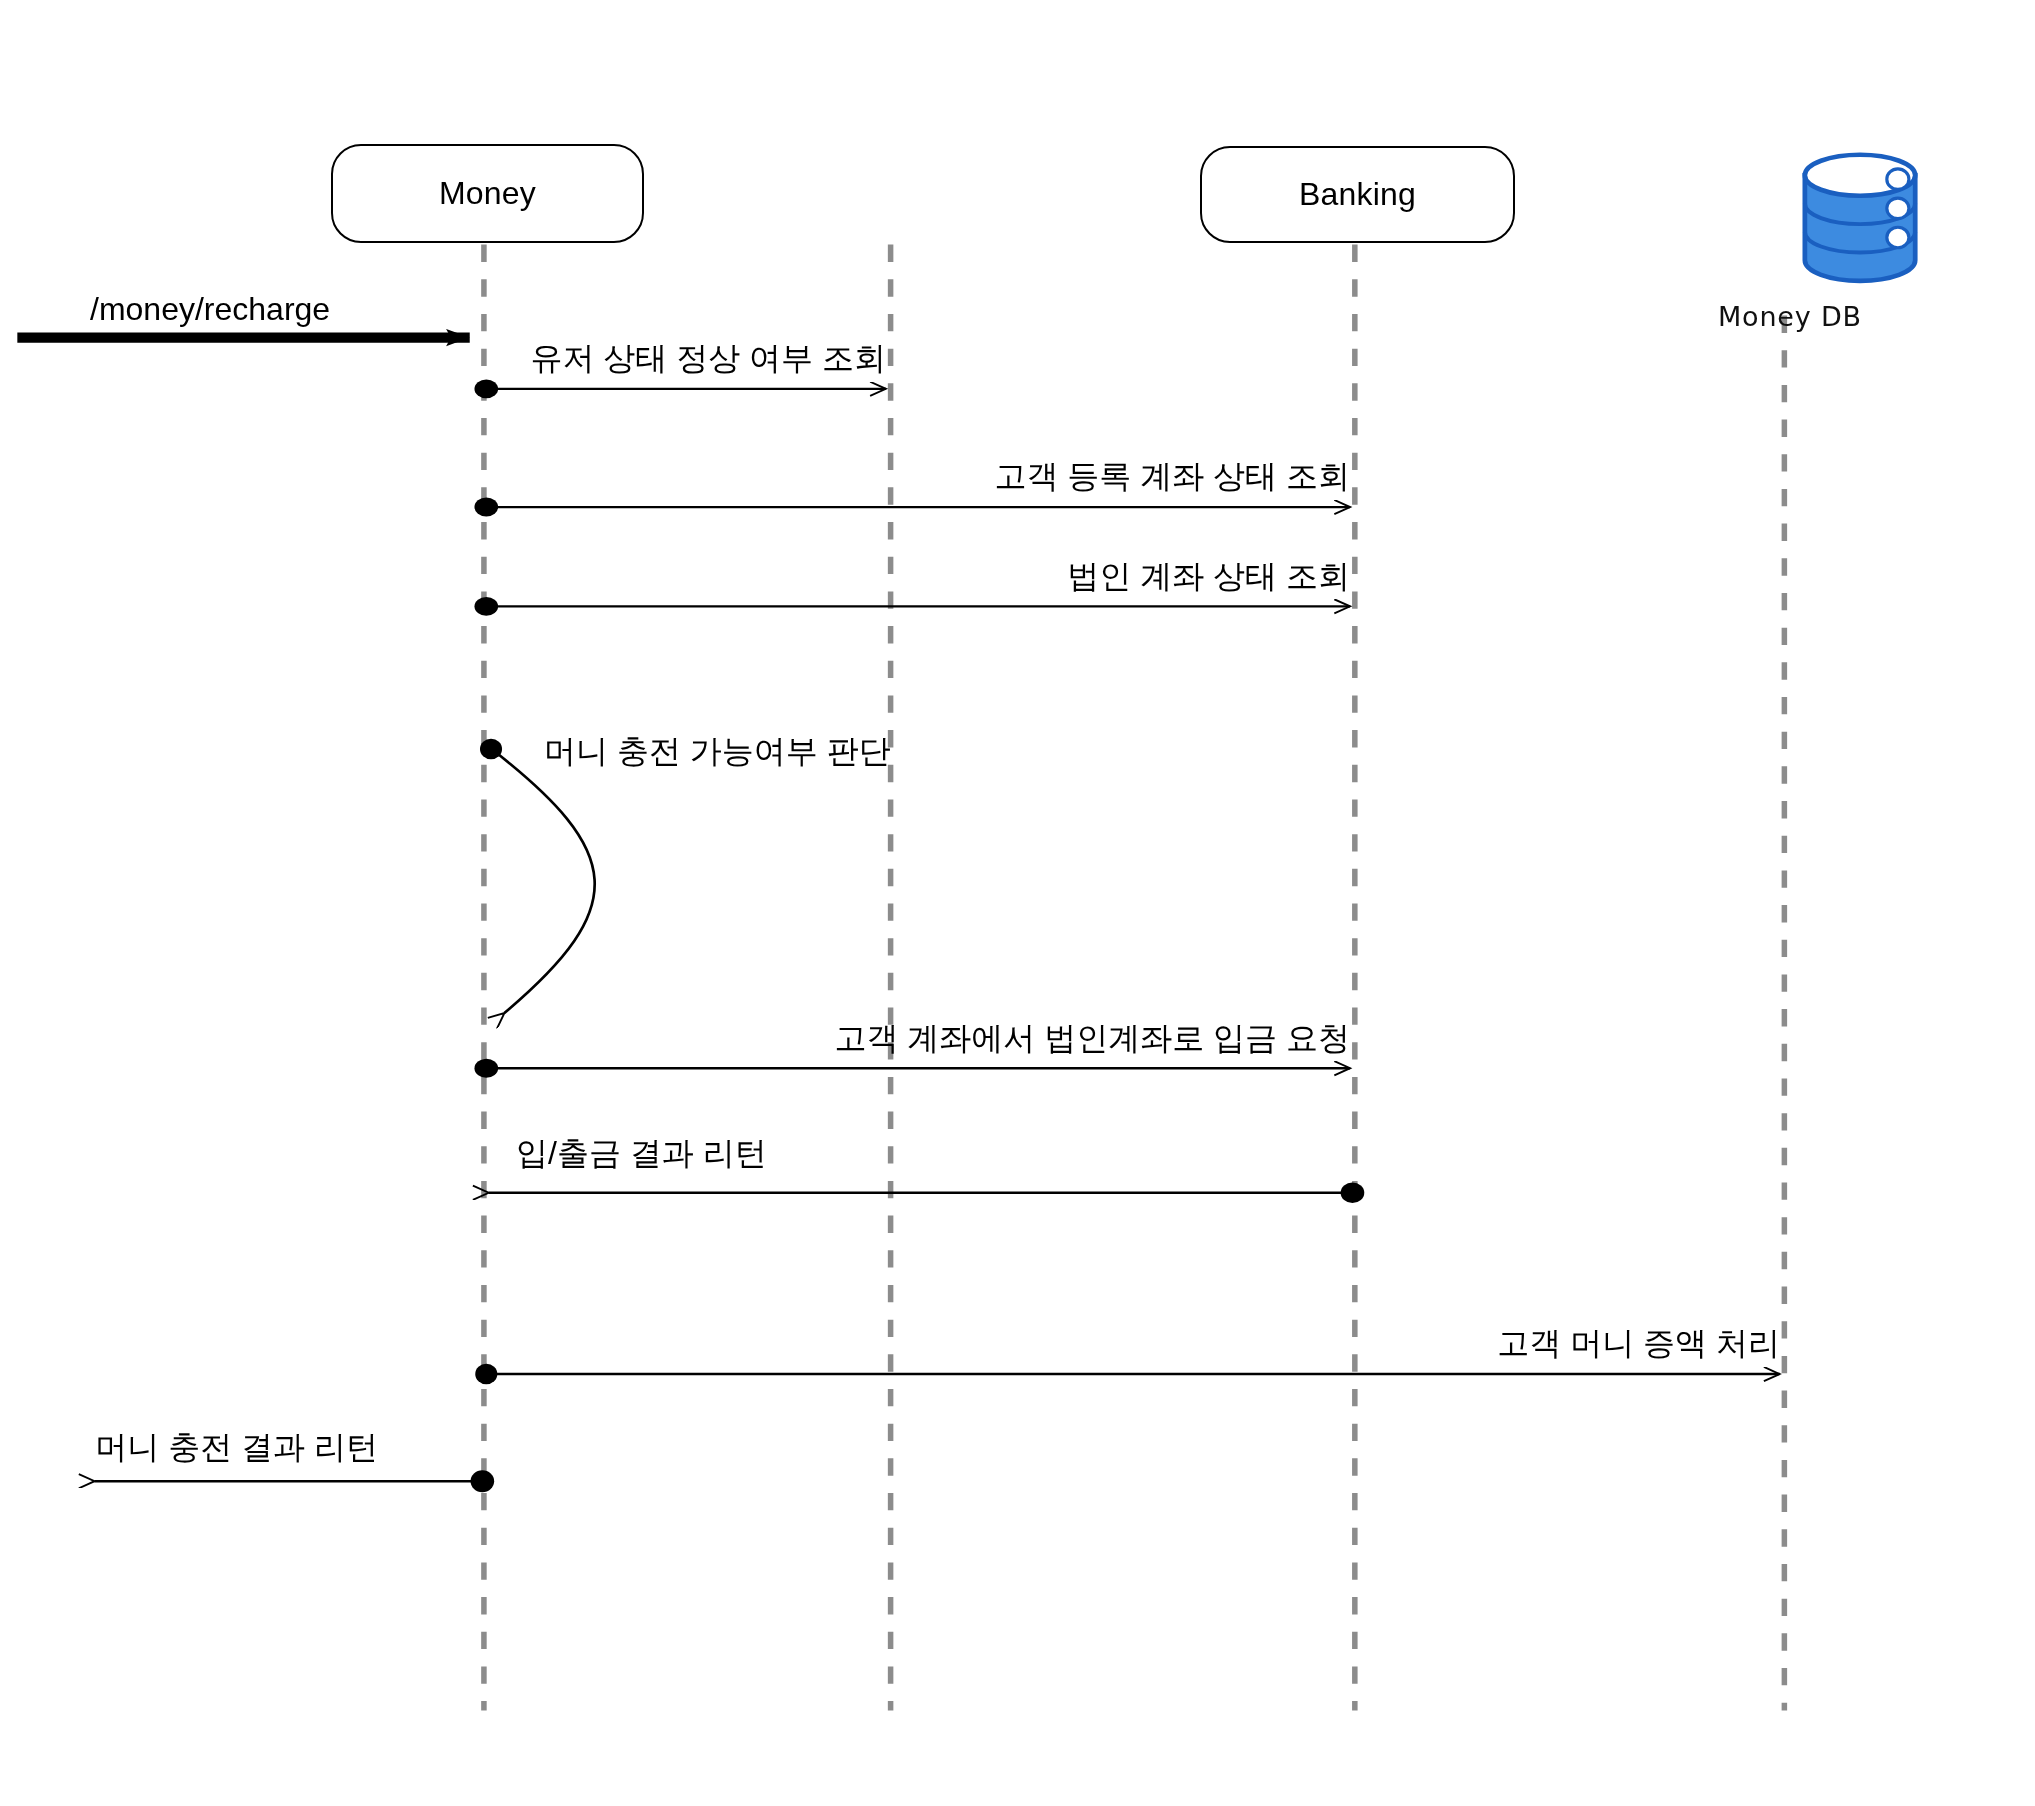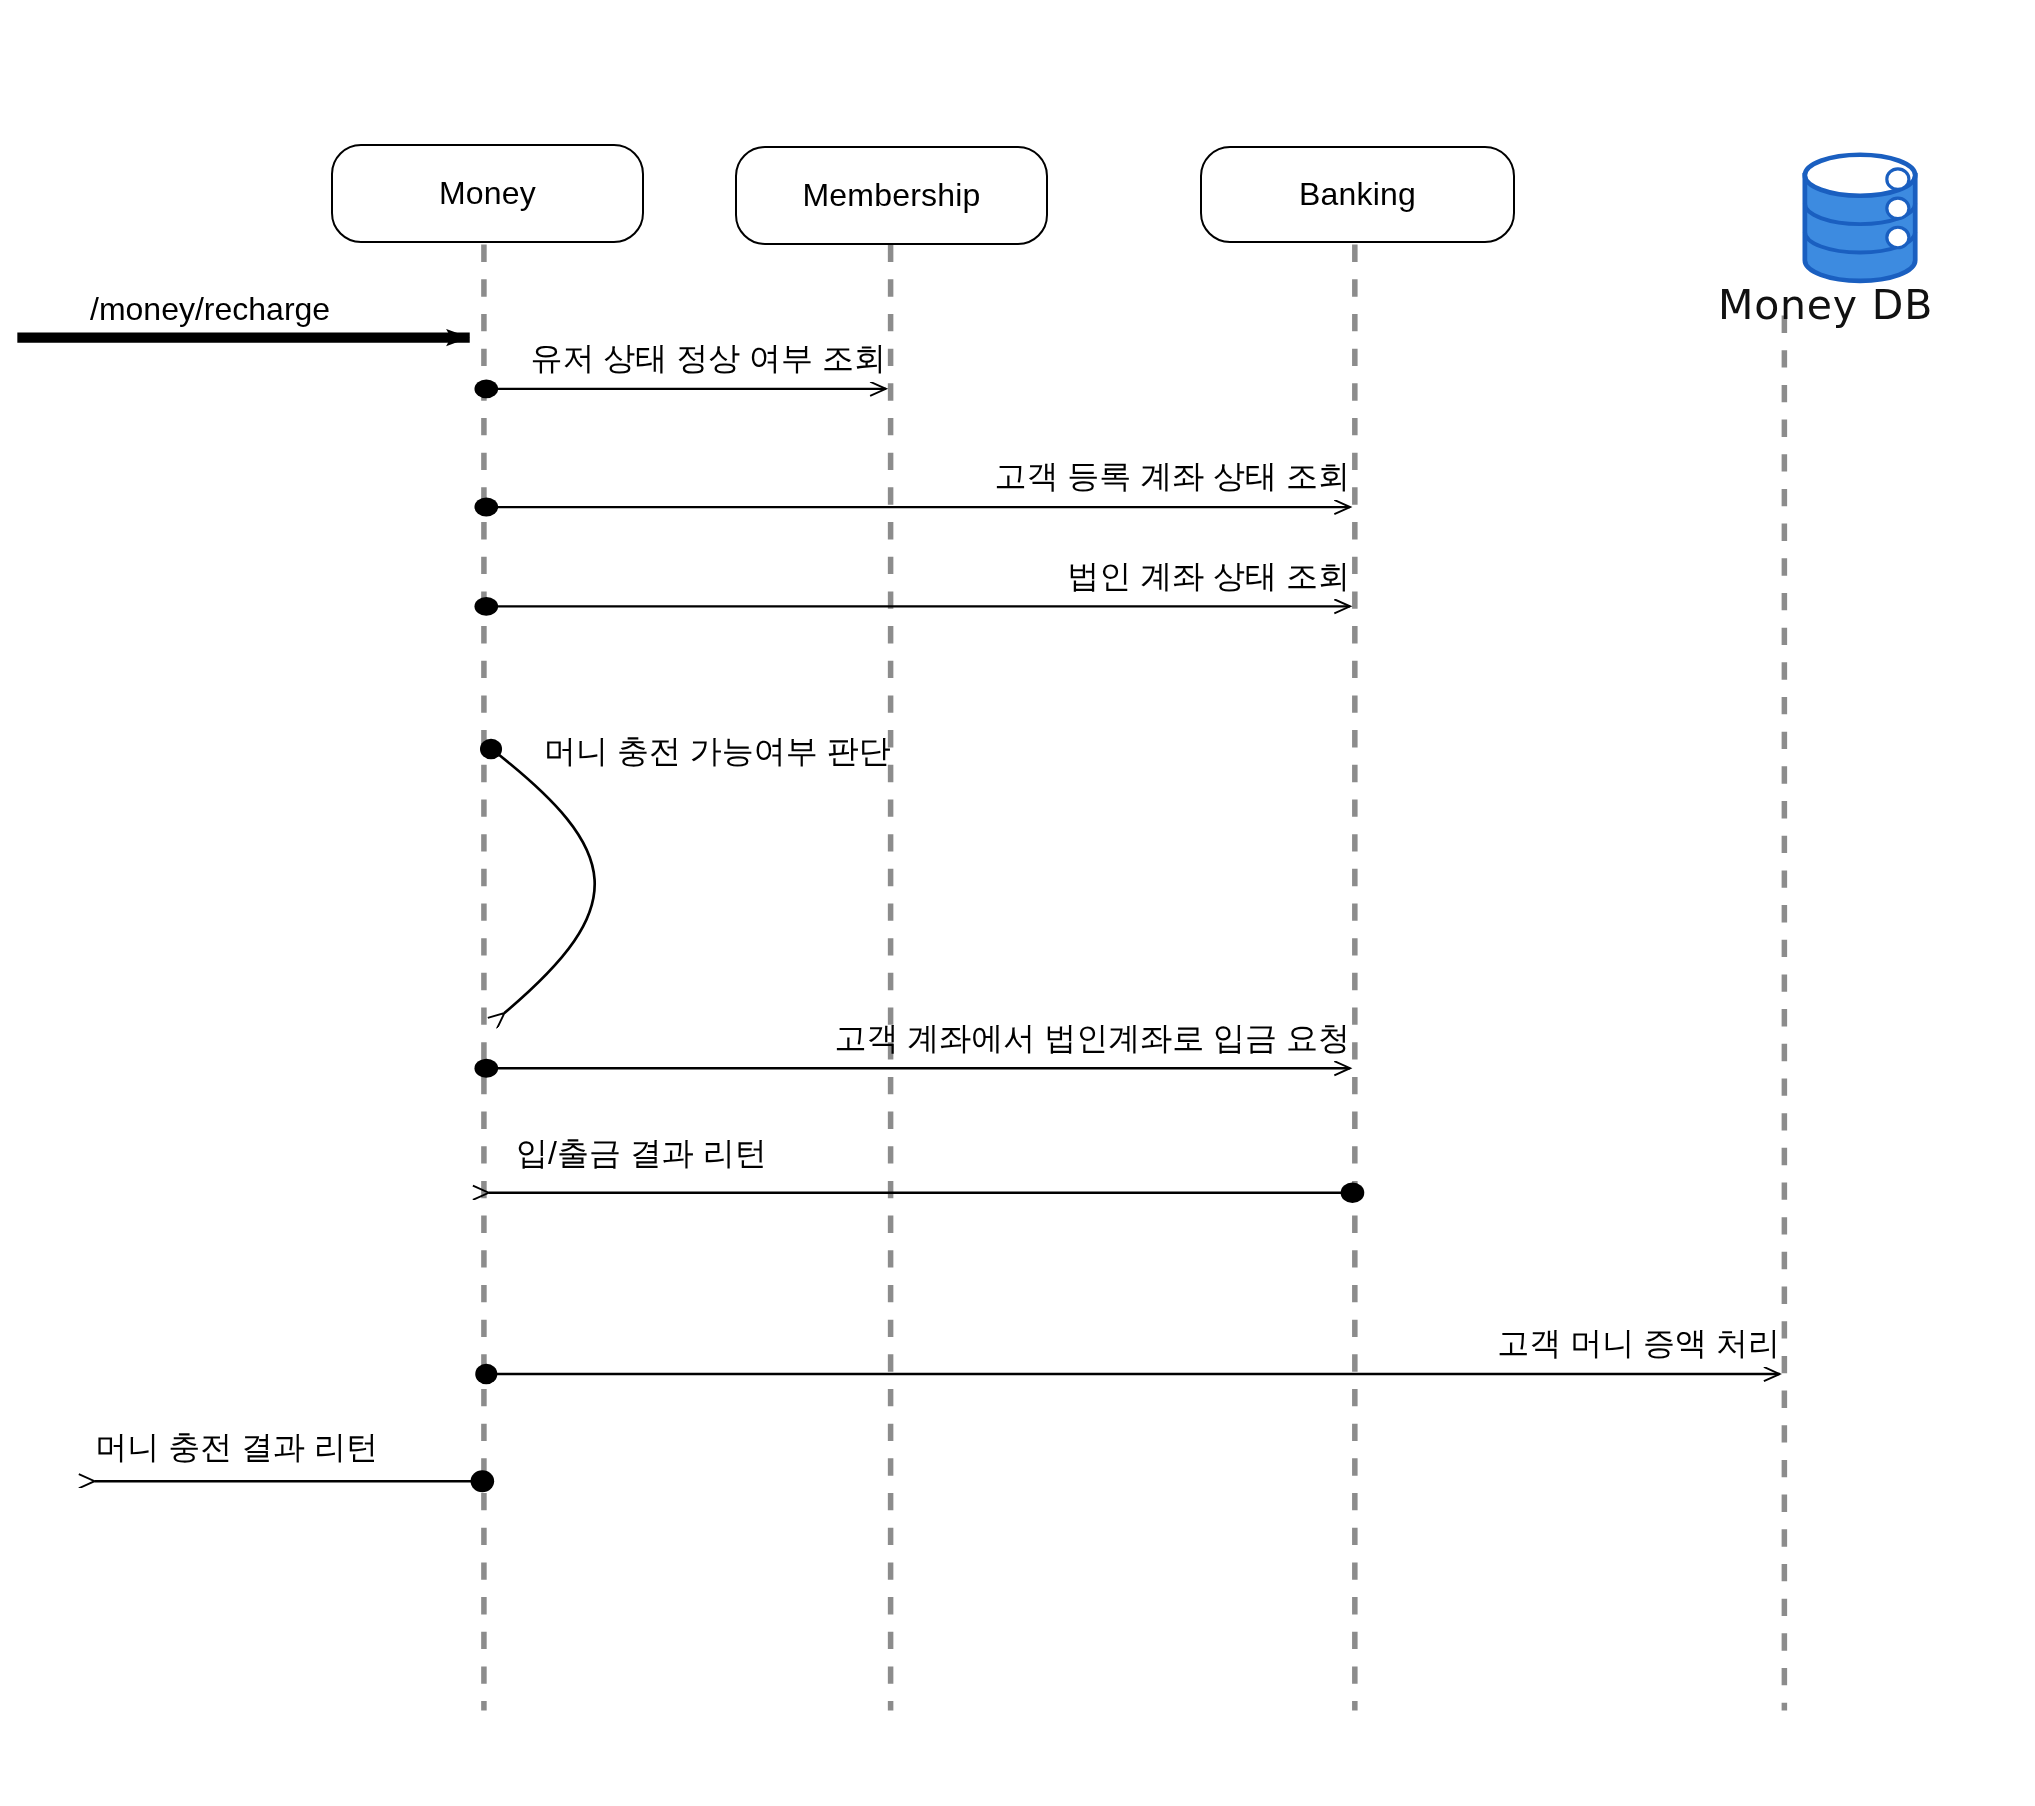--- a/index.html
+++ b/index.html
@@ -28,24 +28,25 @@
   }
   .pbox .plabel{
     font-size:32px;
     color:#000000;
     letter-spacing:0.2px;
     white-space:nowrap;
   }
   .dblabel{
     position:absolute;
     font-family:"DejaVu Sans",sans-serif;
-    font-size:41px;
+    font-size:27px;
     color:#111111;
     white-space:nowrap;
     letter-spacing:0.8px;
+    margin-top:20px;
   }
 
   
   .mlabel{
     position:absolute;
     font-size:32px;
     color:#000000;
     white-space:nowrap;
     line-height:1;
   }
@@ -128,23 +129,20 @@
       <ellipse cx="2408" cy="227" rx="14" ry="13" fill="#ffffff" stroke="#1a5fc0" stroke-width="4"></ellipse>
       <ellipse cx="2408" cy="264" rx="14" ry="13" fill="#ffffff" stroke="#1a5fc0" stroke-width="4"></ellipse>
       <ellipse cx="2408" cy="301" rx="14" ry="13" fill="#ffffff" stroke="#1a5fc0" stroke-width="4"></ellipse>
     </g>
   </svg>
 
   <div class="pbox" style="left:331px;top:144px;width:313px;height:99px;">
     <span class="plabel">Money</span>
   </div>
 
-  <div class="pbox" style="left:735px;top:146px;width:313px;height:99px;">
-    <span class="plabel">Membership</span>
-  </div>
 
   <div class="pbox" style="left:1200px;top:146px;width:315px;height:97px;">
     <span class="plabel">Banking</span>
   </div>
 
   <div class="dblabel" style="left:1718px;top:281px;">Money DB</div>
 
   <div class="mlabel" style="left:54px;top:293px;font-size:32px;margin-left:36px;">/money/recharge</div>
 
   <div class="mlabel right" style="left:886px;top:342px;">유저 상태 정상 여부 조회</div>

